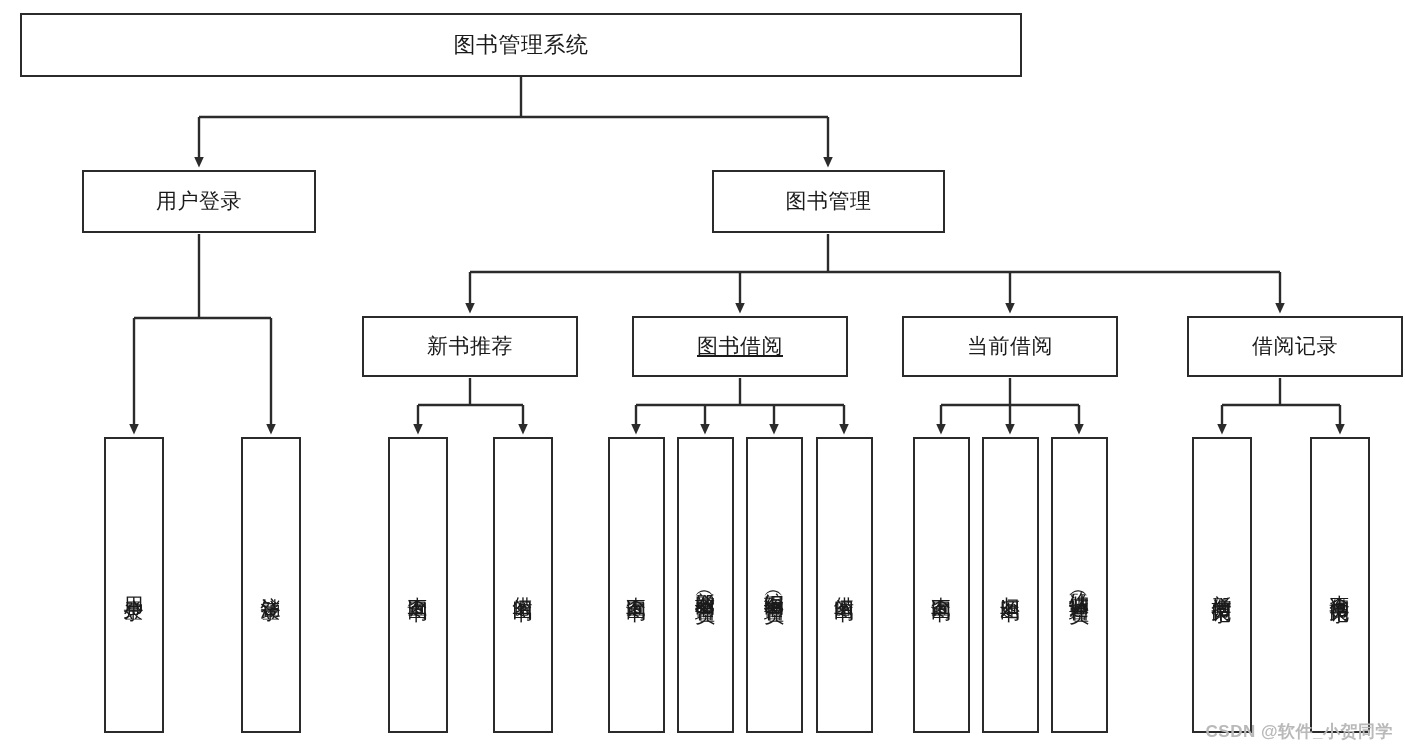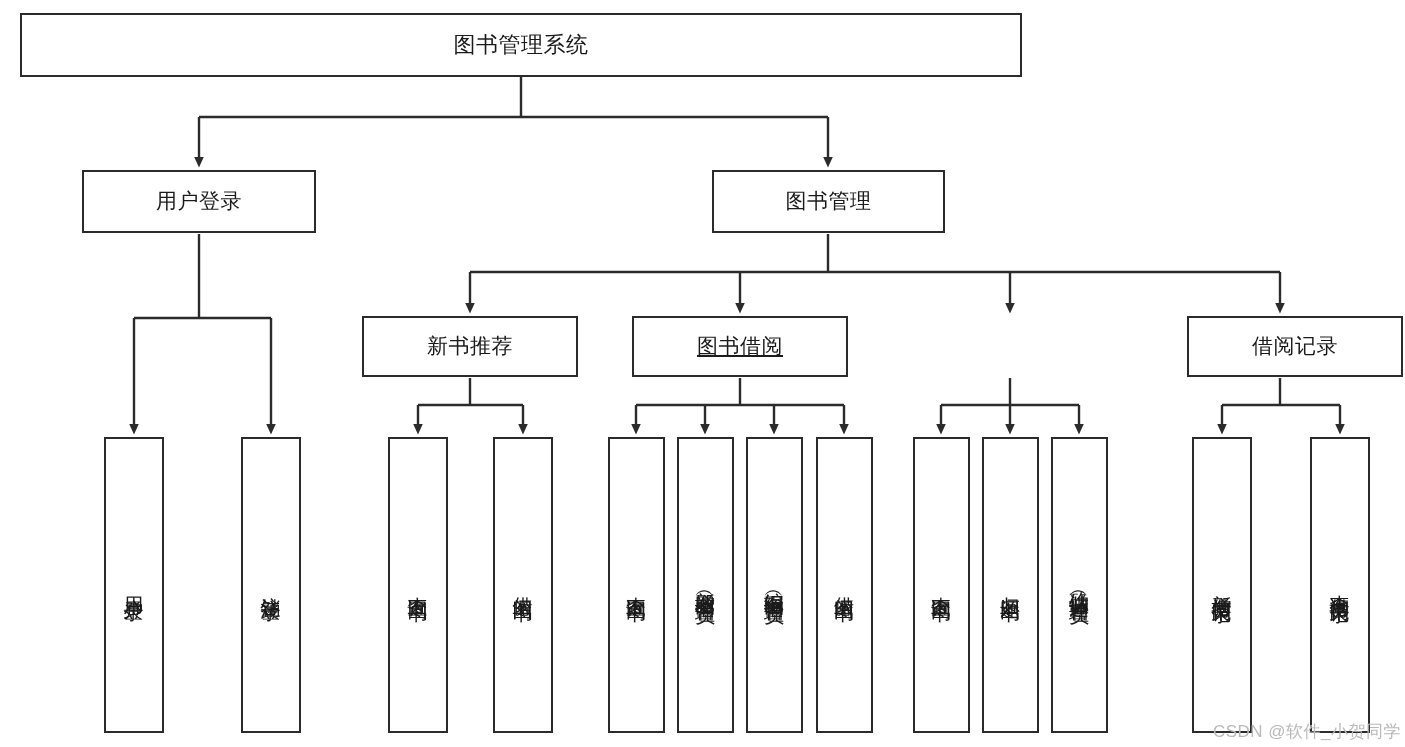--- a/index.html
+++ b/index.html
@@ -65,26 +65,27 @@
   .edge-line {
     stroke: #2b2b2b;
     stroke-width: 2.4;
     fill: none;
   }
   .arrow-head {
     fill: #2b2b2b;
   }
   #watermark {
     position: absolute;
-    right: 4px;
+    right: 12px;
     bottom: 4px;
     font-size: 17px;
     color: #b9b9b9;
     white-space: nowrap;
     letter-spacing: 0.5px;
+    font-weight: bold;
   }
 </style>
 </head>
 <body>
 
 <div id="canvas">
 
   <svg id="edges" viewBox="0 0 1405 747" xmlns="http://www.w3.org/2000/svg">
     <defs>
       <marker id="arrow" markerWidth="11" markerHeight="11" refX="1.5" refY="5" orient="auto" markerUnits="userSpaceOnUse">
@@ -143,20 +144,23 @@
   <div class="node horiz" style="left:712px; top:170px; width:233px; height:63px;">
     <span class="node-label">图书管理</span>
   </div>
 
   <div class="node horiz" style="left:362px; top:316px; width:216px; height:61px;">
     <span class="node-label">新书推荐</span>
   </div>
   <div class="node horiz" style="left:632px; top:316px; width:216px; height:61px;text-decoration:underline;">
     <span class="node-label">图书借阅</span>
   </div>
+  <div class="node horiz" style="left:902px; top:316px; width:216px; height:61px;">
+    <span class="node-label">当前借阅</span>
+  </div>
   <div class="node horiz" style="left:1172px; top:316px; width:216px; height:61px;margin-left:15px;">
     <span class="node-label">借阅记录</span>
   </div>
 
   <div class="node vert" style="left:104px; top:437px; width:60px; height:296px;">
     <span class="node-label">用户登录</span>
   </div>
   <div class="node vert" style="left:241px; top:437px; width:60px; height:296px;">
     <span class="node-label">注销登录</span>
   </div>

